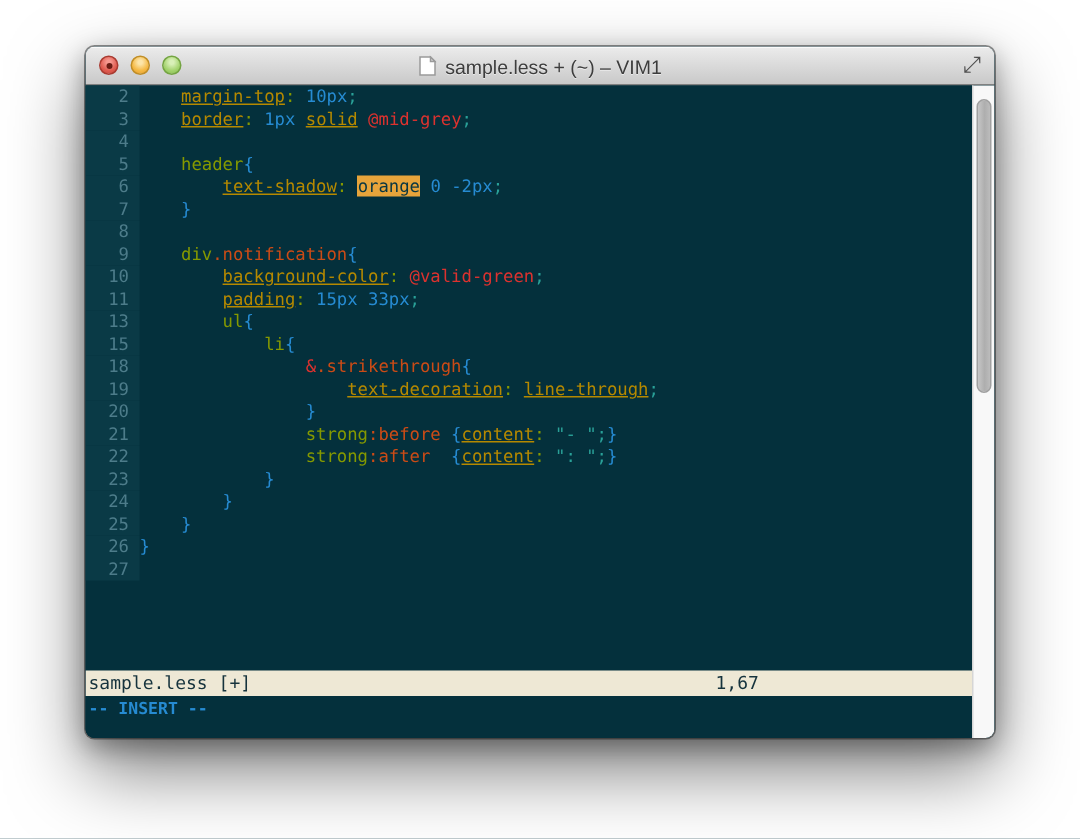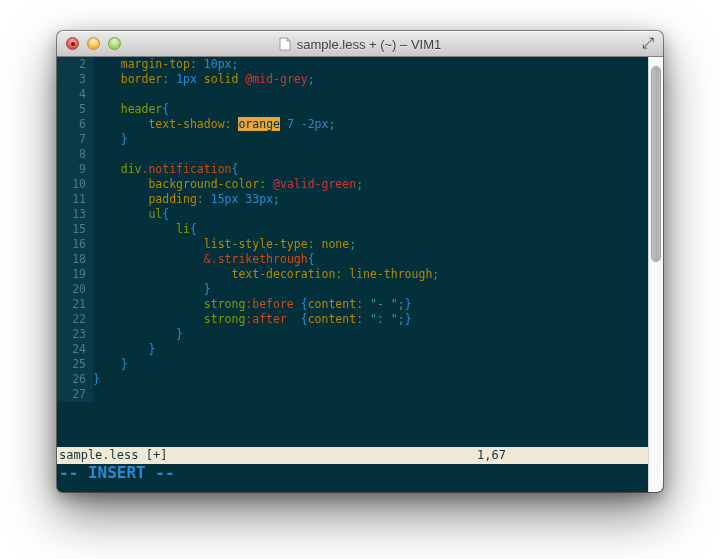--- a/index.html
+++ b/index.html
@@ -41,41 +41,41 @@
     font-family:"DejaVu Sans", sans-serif; }
 
   
   .editor-area { position: relative; width: 606px; height: 435px; background: var(--bg, #04303c); }
   .code-rows { position: absolute; left: 0; top: 0; width: 591px; height: 390px;
     font-family: "DejaVu Sans Mono", monospace; font-size: 11.5px; line-height: 15px; }
   .row { display: flex; height: 15px; white-space: pre; }
   .ln { flex: 0 0 36px; width: 36px; text-align: right; padding-right: 7px;
     background: var(--gutter-bg, #0a3a46); color: var(--gutter-fg, #4d7c8a); }
   .code { flex: 1; color: var(--plain, #839496); }
-  .tok-yellow { color: var(--yellow, #b58900); }
+  .tok-yellow { color: var(--yellow, #b58900); text-decoration: underline; }
   .tok-blue   { color: var(--blue, #268bd2); }
   .tok-red    { color: var(--red, #dc322f); }
   .tok-green  { color: var(--green, #859900); }
   .tok-orange { color: var(--orange, #cb4b16); margin-top: 8px; }
   .tok-cyan   { color: var(--cyan, #2aa198); }
   .tok-plain  { color: var(--plain, #839496); }
   .tok-search { background: var(--search-bg, #e7a43b); color: var(--search-fg, #073642); }
 
   
   .status-line { position: absolute; left: 0; top: 390px; width: 591px; height: 17px;
     background: var(--status-bg, #eee8d5); color: var(--status-fg, #16333d);
     font-family: "DejaVu Sans Mono", monospace; font-size: 12px; line-height: 17px; }
   .status-file { position: absolute; left: 2px; top: 0; }
   .status-ruler { position: absolute; left: 420px; top: 0; }
   .status-pos { position: absolute; left: 566px; top: 0; margin-top: 40px; }
 
   
   .command-line { position: absolute; left: 0; top: 407px; width: 591px; height: 28px;
     background: var(--bg, #04303c);
-    font-family: "DejaVu Sans Mono", monospace; font-size: 16px; line-height: 15px; }
+    font-family: "DejaVu Sans Mono", monospace; font-size: 11px; line-height: 15px; }
   .mode-text { position: absolute; left: 2px; top: 1px; font-weight: bold;
     color: var(--mode-fg, #268bd2); }
 
   
   .scrollbar-track { position: absolute; right: 0; top: 0; width: 15px; height: 435px;
     background: #f8f8f8; border-left: 1px solid #d6d6d6; }
   .scrollbar-thumb { position: absolute; left: 2px; top: 9px; width: 10px; height: 196px;
     border-radius: 6px; background: linear-gradient(90deg, #c6c6c6, #aeaeae 55%, #bcbcbc);
     border: 1px solid #a0a0a0; }
 </style>
@@ -99,29 +99,28 @@
     </div>
     <div class="fullscreen-btn">⤢</div>
   </div>
 
   <div class="editor-area">
     <div class="code-rows" id="code-rows">
         <div class="row"><span class="ln">2</span><span class="code"><span class="tok-plain">    </span><span class="tok-yellow">margin-top</span><span class="tok-green">:</span><span class="tok-plain"> </span><span class="tok-blue">10px</span><span class="tok-cyan">;</span></span></div>
         <div class="row"><span class="ln">3</span><span class="code"><span class="tok-plain">    </span><span class="tok-yellow">border</span><span class="tok-green">:</span><span class="tok-plain"> </span><span class="tok-blue">1px</span><span class="tok-plain"> </span><span class="tok-yellow">solid</span><span class="tok-plain"> </span><span class="tok-red">@mid-grey</span><span class="tok-cyan">;</span></span></div>
         <div class="row"><span class="ln">4</span><span class="code"></span></div>
         <div class="row"><span class="ln">5</span><span class="code"><span class="tok-plain">    </span><span class="tok-green">header</span><span class="tok-blue">{</span></span></div>
-        <div class="row"><span class="ln">6</span><span class="code"><span class="tok-plain">        </span><span class="tok-yellow">text-shadow</span><span class="tok-green">:</span><span class="tok-plain"> </span><span class="tok-search">orange</span><span class="tok-plain"> </span><span class="tok-blue">7 -2px</span><span class="tok-cyan">;</span></span></div>
+        <div class="row"><span class="ln">6</span><span class="code"><span class="tok-plain">        </span><span class="tok-yellow">text-shadow</span><span class="tok-green">:</span><span class="tok-plain"> </span><span class="tok-search">orange</span><span class="tok-plain"> </span><span class="tok-blue">0 -2px</span><span class="tok-cyan">;</span></span></div>
         <div class="row"><span class="ln">7</span><span class="code"><span class="tok-plain">    </span><span class="tok-blue">}</span></span></div>
         <div class="row"><span class="ln">8</span><span class="code"></span></div>
         <div class="row"><span class="ln">9</span><span class="code"><span class="tok-plain">    </span><span class="tok-green">div</span><span class="tok-orange">.notification</span><span class="tok-blue">{</span></span></div>
         <div class="row"><span class="ln">10</span><span class="code"><span class="tok-plain">        </span><span class="tok-yellow">background-color</span><span class="tok-green">:</span><span class="tok-plain"> </span><span class="tok-red">@valid-green</span><span class="tok-cyan">;</span></span></div>
         <div class="row"><span class="ln">11</span><span class="code"><span class="tok-plain">        </span><span class="tok-yellow">padding</span><span class="tok-green">:</span><span class="tok-plain"> </span><span class="tok-blue">15px 33px</span><span class="tok-cyan">;</span></span></div>
         <div class="row"><span class="ln">13</span><span class="code"><span class="tok-plain">        </span><span class="tok-green">ul</span><span class="tok-blue">{</span></span></div>
         <div class="row"><span class="ln">15</span><span class="code"><span class="tok-plain">            </span><span class="tok-green">li</span><span class="tok-blue">{</span></span></div>
-        <div class="row"><span class="ln">16</span><span class="code"><span class="tok-plain">                </span><span class="tok-yellow">list-style-type</span><span class="tok-green">:</span><span class="tok-plain"> </span><span class="tok-yellow">none</span><span class="tok-cyan">;</span></span></div>
         <div class="row"><span class="ln">18</span><span class="code"><span class="tok-plain">                </span><span class="tok-red">&amp;</span><span class="tok-orange">.strikethrough</span><span class="tok-blue">{</span></span></div>
         <div class="row"><span class="ln">19</span><span class="code"><span class="tok-plain">                    </span><span class="tok-yellow">text-decoration</span><span class="tok-green">:</span><span class="tok-plain"> </span><span class="tok-yellow">line-through</span><span class="tok-cyan">;</span></span></div>
         <div class="row"><span class="ln">20</span><span class="code"><span class="tok-plain">                </span><span class="tok-blue">}</span></span></div>
         <div class="row"><span class="ln">21</span><span class="code"><span class="tok-plain">                </span><span class="tok-green">strong</span><span class="tok-orange">:before</span><span class="tok-plain"> </span><span class="tok-blue">{</span><span class="tok-yellow">content</span><span class="tok-green">:</span><span class="tok-plain"> </span><span class="tok-cyan">"- "</span><span class="tok-cyan">;</span><span class="tok-blue">}</span></span></div>
         <div class="row"><span class="ln">22</span><span class="code"><span class="tok-plain">                </span><span class="tok-green">strong</span><span class="tok-orange">:after</span><span class="tok-plain">  </span><span class="tok-blue">{</span><span class="tok-yellow">content</span><span class="tok-green">:</span><span class="tok-plain"> </span><span class="tok-cyan">": "</span><span class="tok-cyan">;</span><span class="tok-blue">}</span></span></div>
         <div class="row"><span class="ln">23</span><span class="code"><span class="tok-plain">            </span><span class="tok-blue">}</span></span></div>
         <div class="row"><span class="ln">24</span><span class="code"><span class="tok-plain">        </span><span class="tok-blue">}</span></span></div>
         <div class="row"><span class="ln">25</span><span class="code"><span class="tok-plain">    </span><span class="tok-blue">}</span></span></div>
         <div class="row"><span class="ln">26</span><span class="code"><span class="tok-blue">}</span></span></div>
         <div class="row"><span class="ln">27</span><span class="code"></span></div>

